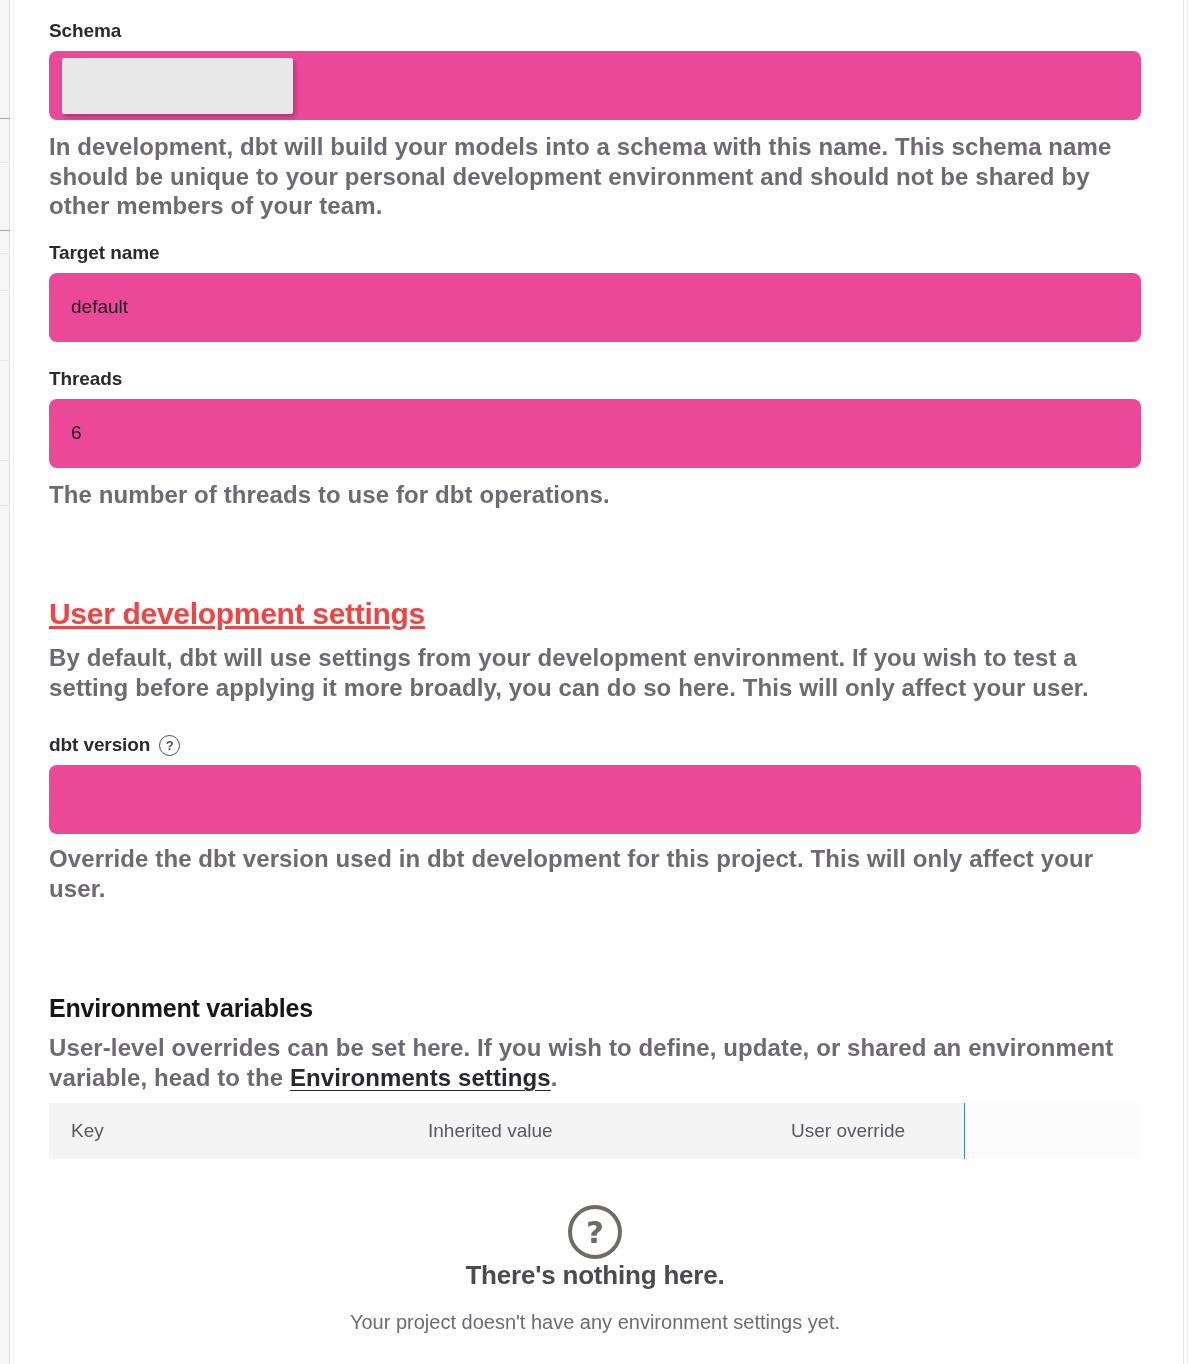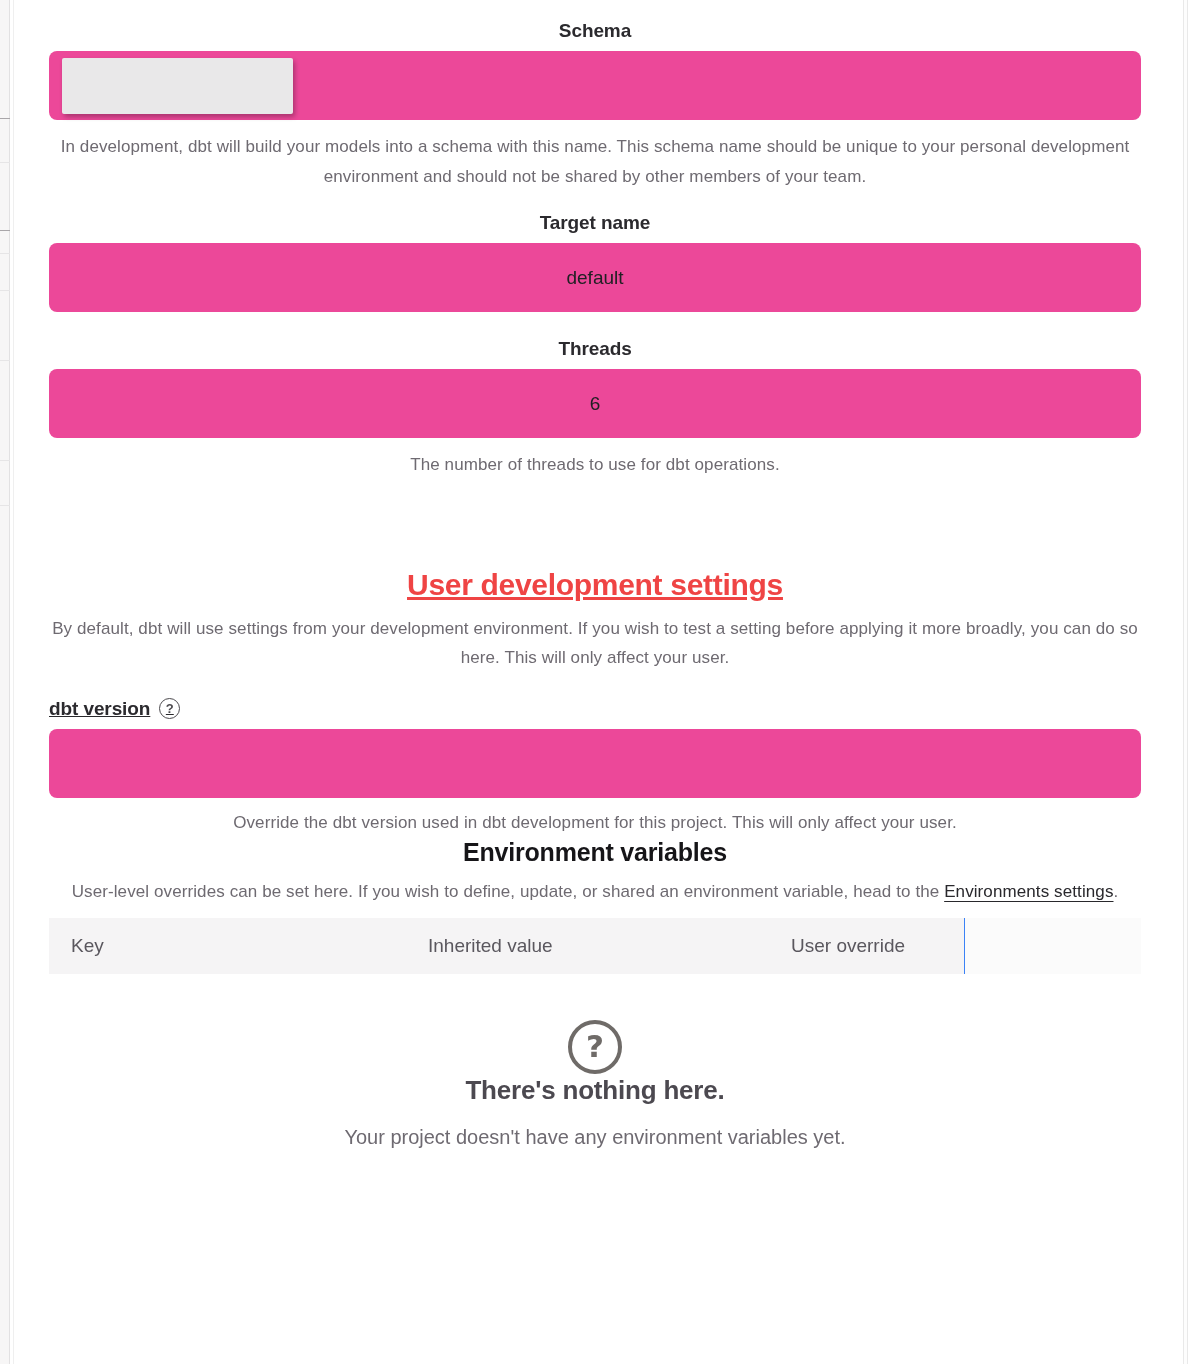--- a/index.html
+++ b/index.html
@@ -1,15 +1,15 @@
 <!DOCTYPE html>
 <html><head>
 <meta charset="utf-8">
 <style>
-  * { margin: 0; padding: 0; box-sizing: border-box; text-align: center; }
+  * { margin: 0; padding: 0; box-sizing: border-box; }
   html, body { width: 1190px; height: 1364px; }
   body {
     position: relative;
     background: #ffffff;
     font-family: "Liberation Sans", "DejaVu Sans", sans-serif;
     color: #29282c;
     overflow: hidden;
   }
 
   
@@ -51,21 +51,21 @@
     font-family: inherit; font-size: 19px; color: #212024; padding: 0 22px;
     border-radius: 8px;
   }
   .redaction {
     position: absolute; left: 13px; top: 7px; width: 231px; height: 56px;
     background: #e9e8e9; border-radius: 2px;
     box-shadow: 2px 3px 5px rgba(0,0,0,0.28);
   }
 
   .help-text, .para {
-    font-size: 17px; line-height: 29.5px; color: #6e6a71; letter-spacing: 0.1px;
+    font-size: 24px; line-height: 29.5px; color: #6e6a71; letter-spacing: 0.1px; font-weight: bold;
   }
 
   h1.section-title {
     font-size: 30px; line-height: 37px; font-weight: 700;
     color: #ef4444; letter-spacing: -0.3px; text-decoration: underline;
   }
   h2.section-title {
     font-size: 25px; line-height: 31px; font-weight: 700;
     color: #161518; letter-spacing: -0.2px;
   }
@@ -112,22 +112,22 @@
     color: #4c4950; letter-spacing: -0.2px;
   }
   .empty-subtitle {
     margin-top: 17px; font-size: 20px; line-height: 27px; color: #6e6a71;
   }
 
   
   .mt-19 { margin-top: 19px; } .mt-12 { margin-top: 12px; }
   .mt-20 { margin-top: 20px; } .mt-25 { margin-top: 25px; }
   .mt-86 { margin-top: 86px; } .mt-11 { margin-top: 11px; }
-  .mt-31 { margin-top: 24px; text-decoration: underline; } .mt-10 { margin-top: 10px; }
-  .mt-90 { } .mt-9  { margin-top: 9px; }
+  .mt-31 { margin-top: 31px; } .mt-10 { margin-top: 10px; }
+  .mt-90 { margin-top: 90px; } .mt-9  { margin-top: 9px; }
 </style>
 </head>
 <body>
 
 <div class="left-rail">
   <div class="tick dark" style="top:118px"></div>
   <div class="tick light" style="top:162px"></div>
   <div class="tick dark" style="top:230px"></div>
   <div class="tick light" style="top:253px"></div>
   <div class="tick light" style="top:290px"></div>
@@ -186,17 +186,17 @@
     <div class="env-table-header">
       <div class="env-th col-key">Key</div>
       <div class="env-th col-inherited">Inherited value</div>
       <div class="env-th col-override">User override</div>
       <div class="env-th col-actions"></div>
     </div>
 
     <div class="empty-state">
       <div class="empty-icon">?</div>
       <div class="empty-title">There's nothing here.</div>
-      <div class="empty-subtitle">Your project doesn't have any environment variables yet.</div>
+      <div class="empty-subtitle">Your project doesn't have any environment settings yet.</div>
     </div>
   </section>
 
 </main>
 
 </body></html>

